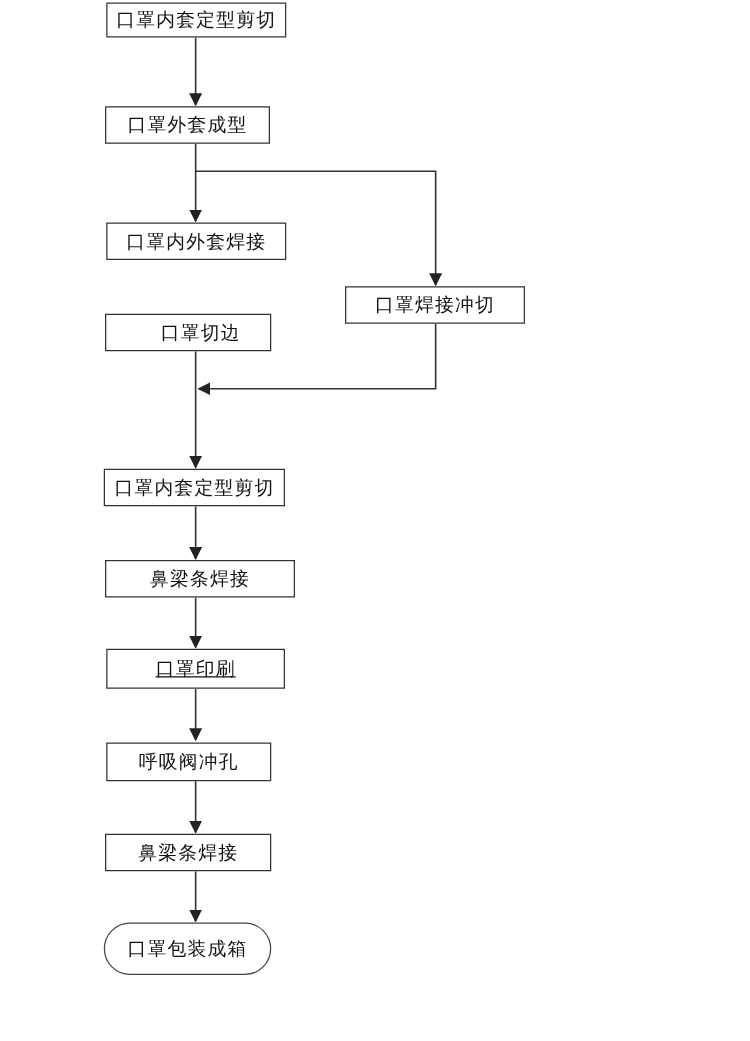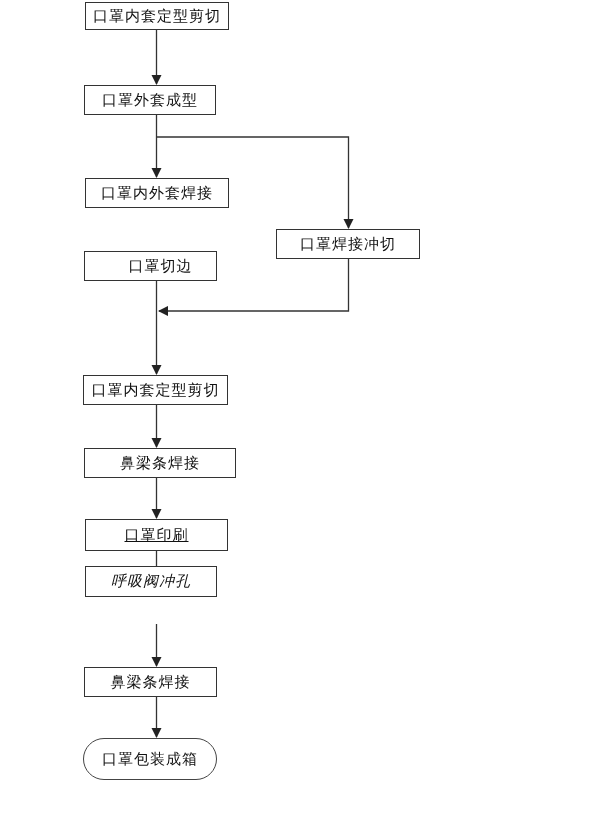--- a/index.html
+++ b/index.html
@@ -42,21 +42,21 @@
   }
   
   .n0  { left: 85px;  top: 2px;   width: 144px; height: 28px; }
   .n1  { left: 84px;  top: 85px;  width: 132px; height: 30px; }
   .n2  { left: 85px;  top: 178px; width: 144px; height: 30px; }
   .n3  { left: 84px;  top: 251px; width: 133px; height: 30px; padding-left: 20px; }
   .n4  { left: 276px; top: 229px; width: 144px; height: 30px; }
   .n5  { left: 83px;  top: 375px; width: 145px; height: 30px; }
   .n6  { left: 84px;  top: 448px; width: 152px; height: 30px; }
   .n7  { left: 85px;  top: 519px; width: 143px; height: 32px; text-decoration: underline; }
-  .n8  { left: 85px;  top: 566px; width: 132px; height: 31px; font-style: italic; }
+  .n8  { left: 85px;  top: 594px; width: 132px; height: 31px; }
   .n9  { left: 84px;  top: 667px; width: 133px; height: 30px; }
   .n10 { left: 83px;  top: 738px; width: 134px; height: 42px; }
 </style>
 </head>
 <body>
 
 <div id="canvas">
 
   <svg id="connectors" viewBox="0 0 600 833" xmlns="http://www.w3.org/2000/svg">
     <defs>

